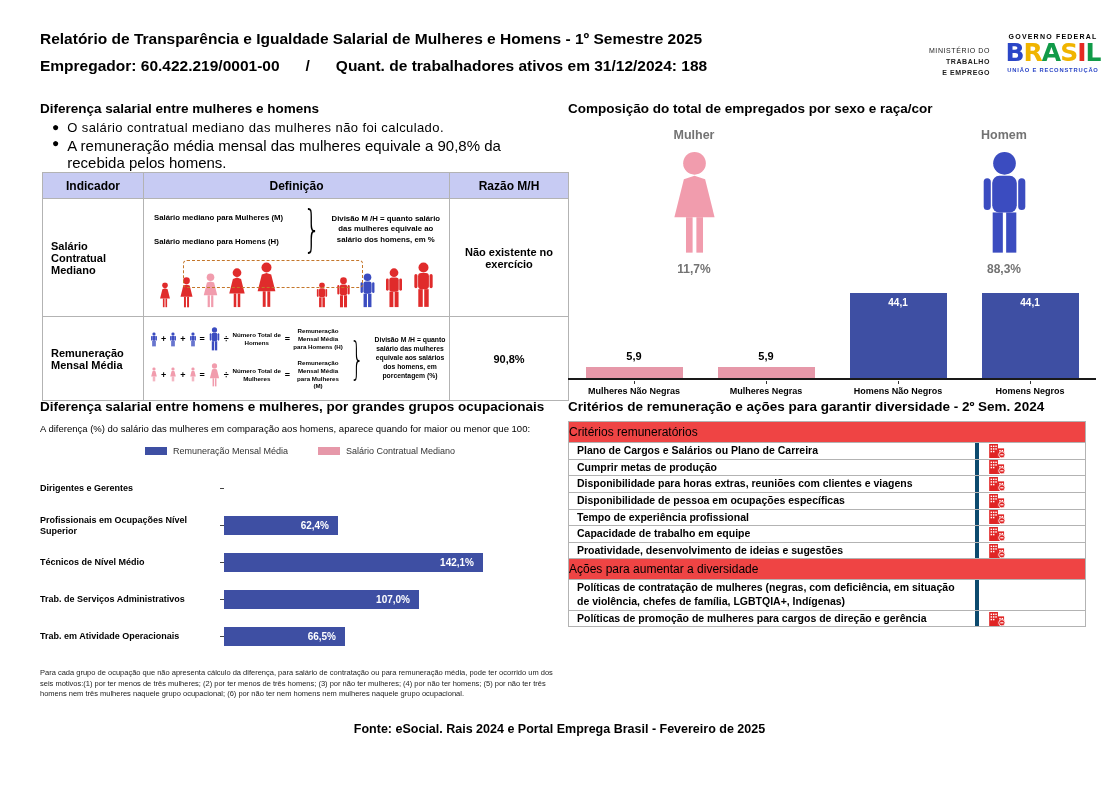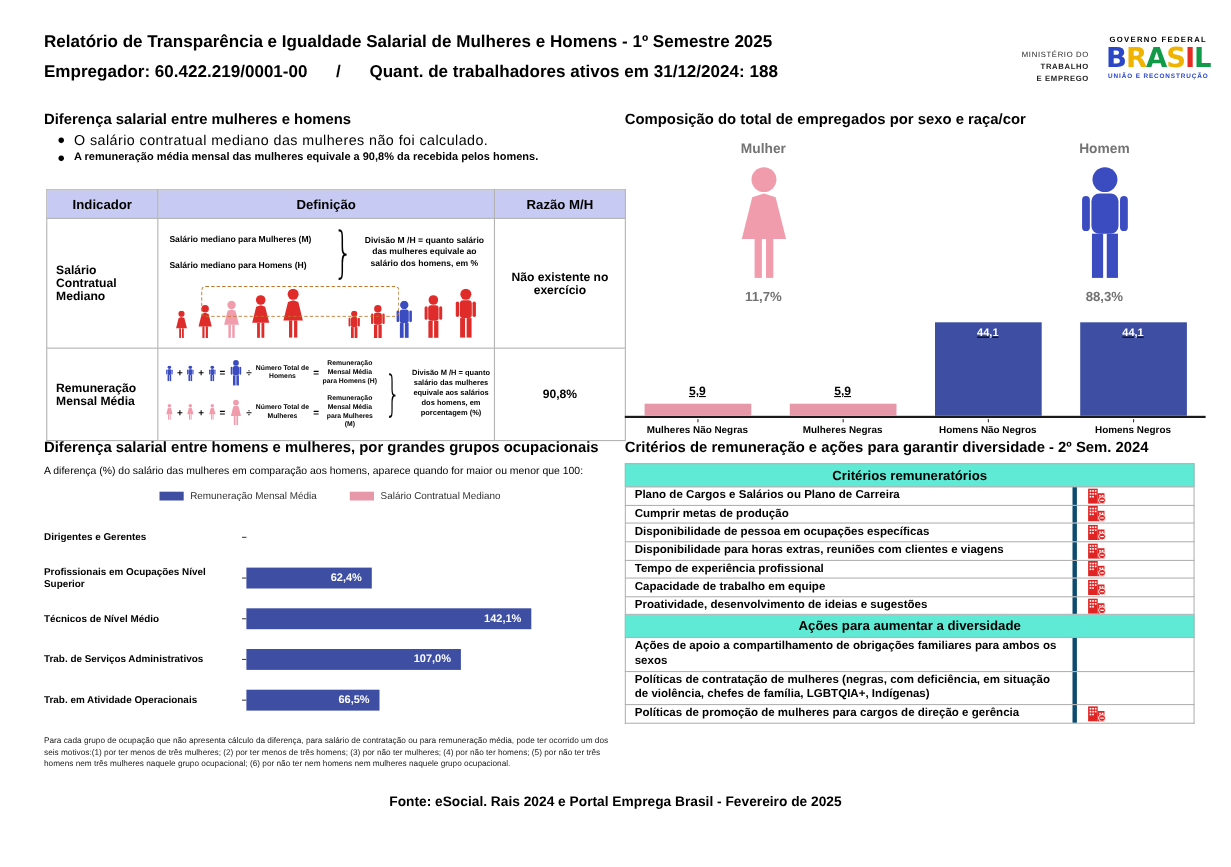--- a/index.html
+++ b/index.html
@@ -14,21 +14,21 @@
   .gov-top{font-size:7px;font-weight:bold;letter-spacing:1.2px;}
   .gov-brand{font-size:25px;font-weight:bold;letter-spacing:-1px;line-height:1.05;font-family:"DejaVu Sans",sans-serif;}
   .gov-bottom{font-size:5.8px;font-weight:bold;letter-spacing:.8px;color:#2b46c7;margin-top:1px;}
   
   .sec-title{position:absolute;font-size:13.5px;font-weight:bold;}
   
   .bullets{position:absolute;left:52px;top:120px;width:505px;}
   .bullet{display:flex;gap:8px;align-items:flex-start;}
   .bullet .dot{font-size:12px;line-height:1.3;}
   .b1{font-size:13px;letter-spacing:.4px;}
-  .b2{font-size:10px;margin-top:1px;font-weight:bold;}
+  .b2{font-size:15px;margin-top:1px;}
   
   table.indic{position:absolute;left:42px;top:160px;width:526px;border-collapse:collapse;table-layout:fixed;margin-top:12px;}
   table.indic th,table.indic td{border:1px solid #b3b3b3;padding:0;vertical-align:middle;}
   table.indic th{background:#c7cbf3;font-size:12px;font-weight:bold;height:25px;}
   .cell-ind{font-size:11px;font-weight:bold;padding:0 4px 0 8px !important;text-align:left;}
   .cell-ratio{font-size:11px;font-weight:bold;text-align:center;padding:0 6px !important;}
   .def-top{display:flex;align-items:center;padding:4px 0 0 10px;}
   .def-col{display:flex;flex-direction:column;gap:15px;font-size:7.8px;font-weight:bold;width:142px;}
   .brace{font-size:50px;font-weight:100;transform:scaleX(.55);line-height:.9;font-family:"DejaVu Sans",sans-serif;}
   .def-note{font-size:7.8px;font-weight:bold;text-align:center;width:112px;line-height:1.3;margin-left:2px;}
@@ -41,21 +41,21 @@
   .flabel{font-size:6.2px;font-weight:bold;width:50px;text-align:center;line-height:1.25;}
   .brace2{font-size:44px;font-weight:100;transform:scaleX(.5);line-height:.9;font-family:"DejaVu Sans",sans-serif;}
   .def-note2{font-size:6.8px;font-weight:bold;text-align:center;width:92px;line-height:1.3;}
   
   .picto{position:absolute;width:116px;text-align:center;color:#737373;}
   .picto .plabel{font-size:12.5px;font-weight:bold;}
   .picto .pval{font-size:12px;font-weight:bold;margin-top:3px;}
   .picto svg{margin-top:9px;}
   
   .comp-bars{position:absolute;left:568px;top:284px;width:528px;height:94px;display:flex;align-items:flex-end;border-bottom:2px solid #1a1a1a;}
-  .comp-slot{flex:1;display:flex;flex-direction:column;align-items:center;justify-content:center;position:relative;text-decoration:underline;}
+  .comp-slot{flex:1;display:flex;flex-direction:column;align-items:center;justify-content:center;position:relative;}
   .comp-bar{width:97px;position:relative;}
   .comp-val.inside{color:#fff;font-size:10px;font-weight:bold;text-align:center;padding-top:4px;}
   .comp-val.above{color:#000;font-size:11px;font-weight:bold;margin-bottom:5px;}
   .comp-cats{position:absolute;left:568px;top:381px;width:528px;display:flex;}
   .comp-cat{flex:1;text-align:center;font-size:9px;font-weight:bold;}
   .comp-cat::before{content:"";display:block;width:1px;height:3px;background:#333;margin:0 auto 2px;}
   
   .occ-sub{position:absolute;left:40px;top:423px;font-size:9.5px;width:520px;}
   .occ-legend{position:absolute;left:40px;top:446px;width:520px;display:flex;justify-content:center;gap:30px;align-items:center;}
   .leg-item{display:flex;align-items:center;gap:6px;font-size:9px;color:#333;}
@@ -63,21 +63,21 @@
   .occ-rows{position:absolute;left:40px;top:470px;width:525px;}
   .occ-row{display:flex;align-items:center;height:37px;}
   .occ-label{width:178px;text-align:left;font-size:9px;font-weight:bold;line-height:1.2;}
   .occ-tick{width:4px;height:1px;background:#444;margin:0 0 0 2px;}
   .occ-barzone{flex:1;display:flex;align-items:center;}
   .occ-bar{height:19px;display:flex;align-items:center;justify-content:flex-end;}
   .occ-bar span{color:#fff;font-size:10px;font-weight:bold;padding-right:9px;}
   .footnote{position:absolute;left:40px;top:668px;width:516px;font-size:7.5px;line-height:1.4;color:#222;}
   
   .crit-table{position:absolute;left:568px;top:421px;width:518px;}
-  .crit-header{background:#5eead4;border:1px solid #b3b3b3;font-size:12px;font-weight:bold;text-align:center;padding:3px 0;}
+  .crit-header{background:#ef4444;border:1px solid #b3b3b3;font-size:12px;font-weight:normal;padding:3px 0;}
   .crit-row{display:grid;grid-template-columns:1fr 106px;border:1px solid #b3b3b3;border-top:none;}
   .crit-row + .crit-header{border-top:none;}
   .crit-label{font-size:10.5px;font-weight:bold;padding:1px 8px;border-right:4px solid #0c4a6e;line-height:1.3;}
   .crit-icon{display:flex;align-items:center;padding-left:10px;}
   
   .footer{position:absolute;left:0;top:722px;width:1119px;text-align:center;font-size:12.5px;font-weight:bold;}
   .sprite{position:absolute;width:0;height:0;overflow:hidden;}
 </style>
 </head>
 <body>
@@ -391,20 +391,43 @@
               <rect x="4.3" y="7.8" width="1.7" height="1.7"></rect>
       <rect x="11.5" y="6.8" width="1.7" height="1.7"></rect>
               <rect x="14.2" y="6.8" width="1.7" height="1.7"></rect>
     </g>
     <circle cx="14.5" cy="12.3" r="3.6" fill="#e02424" stroke="#ffffff" stroke-width="1"></circle>
     <rect x="12.7" y="11.7" width="3.6" height="1.3" fill="#ffffff"></rect>
   </svg>
         </div>
       </div>
       <div class="crit-row">
+        <div class="crit-label">Disponibilidade para horas extras, reuniões com clientes e viagens</div>
+        <div class="crit-icon">
+          <svg viewBox="0 0 19 16" width="17" height="14">
+    <rect x="0" y="0" width="10" height="16" fill="#e02424"></rect>
+    <rect x="10" y="5" width="7" height="11" fill="#e02424"></rect>
+    <g fill="#ffffff">
+      <rect x="1.6" y="1.8" width="1.7" height="1.7"></rect>
+              <rect x="4.3" y="1.8" width="1.7" height="1.7"></rect>
+              <rect x="7" y="1.8" width="1.7" height="1.7"></rect>
+      <rect x="1.6" y="4.8" width="1.7" height="1.7"></rect>
+              <rect x="4.3" y="4.8" width="1.7" height="1.7"></rect>
+              <rect x="7" y="4.8" width="1.7" height="1.7"></rect>
+      <rect x="1.6" y="7.8" width="1.7" height="1.7"></rect>
+              <rect x="4.3" y="7.8" width="1.7" height="1.7"></rect>
+      <rect x="11.5" y="6.8" width="1.7" height="1.7"></rect>
+              <rect x="14.2" y="6.8" width="1.7" height="1.7"></rect>
+    </g>
+    <circle cx="14.5" cy="12.3" r="3.6" fill="#e02424" stroke="#ffffff" stroke-width="1"></circle>
+    <rect x="12.7" y="11.7" width="3.6" height="1.3" fill="#ffffff"></rect>
+  </svg>
+        </div>
+      </div>
+      <div class="crit-row">
         <div class="crit-label">Disponibilidade de pessoa em ocupações específicas</div>
         <div class="crit-icon">
           <svg viewBox="0 0 19 16" width="17" height="14">
     <rect x="0" y="0" width="10" height="16" fill="#e02424"></rect>
     <rect x="10" y="5" width="7" height="11" fill="#e02424"></rect>
     <g fill="#ffffff">
       <rect x="1.6" y="1.8" width="1.7" height="1.7"></rect>
               <rect x="4.3" y="1.8" width="1.7" height="1.7"></rect>
               <rect x="7" y="1.8" width="1.7" height="1.7"></rect>
       <rect x="1.6" y="4.8" width="1.7" height="1.7"></rect>
@@ -414,43 +437,20 @@
               <rect x="4.3" y="7.8" width="1.7" height="1.7"></rect>
       <rect x="11.5" y="6.8" width="1.7" height="1.7"></rect>
               <rect x="14.2" y="6.8" width="1.7" height="1.7"></rect>
     </g>
     <circle cx="14.5" cy="12.3" r="3.6" fill="#e02424" stroke="#ffffff" stroke-width="1"></circle>
     <rect x="12.7" y="11.7" width="3.6" height="1.3" fill="#ffffff"></rect>
   </svg>
         </div>
       </div>
       <div class="crit-row">
-        <div class="crit-label">Disponibilidade para horas extras, reuniões com clientes e viagens</div>
-        <div class="crit-icon">
-          <svg viewBox="0 0 19 16" width="17" height="14">
-    <rect x="0" y="0" width="10" height="16" fill="#e02424"></rect>
-    <rect x="10" y="5" width="7" height="11" fill="#e02424"></rect>
-    <g fill="#ffffff">
-      <rect x="1.6" y="1.8" width="1.7" height="1.7"></rect>
-              <rect x="4.3" y="1.8" width="1.7" height="1.7"></rect>
-              <rect x="7" y="1.8" width="1.7" height="1.7"></rect>
-      <rect x="1.6" y="4.8" width="1.7" height="1.7"></rect>
-              <rect x="4.3" y="4.8" width="1.7" height="1.7"></rect>
-              <rect x="7" y="4.8" width="1.7" height="1.7"></rect>
-      <rect x="1.6" y="7.8" width="1.7" height="1.7"></rect>
-              <rect x="4.3" y="7.8" width="1.7" height="1.7"></rect>
-      <rect x="11.5" y="6.8" width="1.7" height="1.7"></rect>
-              <rect x="14.2" y="6.8" width="1.7" height="1.7"></rect>
-    </g>
-    <circle cx="14.5" cy="12.3" r="3.6" fill="#e02424" stroke="#ffffff" stroke-width="1"></circle>
-    <rect x="12.7" y="11.7" width="3.6" height="1.3" fill="#ffffff"></rect>
-  </svg>
-        </div>
-      </div>
-      <div class="crit-row">
         <div class="crit-label">Tempo de experiência profissional</div>
         <div class="crit-icon">
           <svg viewBox="0 0 19 16" width="17" height="14">
     <rect x="0" y="0" width="10" height="16" fill="#e02424"></rect>
     <rect x="10" y="5" width="7" height="11" fill="#e02424"></rect>
     <g fill="#ffffff">
       <rect x="1.6" y="1.8" width="1.7" height="1.7"></rect>
               <rect x="4.3" y="1.8" width="1.7" height="1.7"></rect>
               <rect x="7" y="1.8" width="1.7" height="1.7"></rect>
       <rect x="1.6" y="4.8" width="1.7" height="1.7"></rect>
@@ -506,24 +506,20 @@
               <rect x="4.3" y="7.8" width="1.7" height="1.7"></rect>
       <rect x="11.5" y="6.8" width="1.7" height="1.7"></rect>
               <rect x="14.2" y="6.8" width="1.7" height="1.7"></rect>
     </g>
     <circle cx="14.5" cy="12.3" r="3.6" fill="#e02424" stroke="#ffffff" stroke-width="1"></circle>
     <rect x="12.7" y="11.7" width="3.6" height="1.3" fill="#ffffff"></rect>
   </svg>
         </div>
       </div>
       <div class="crit-header">Ações para aumentar a diversidade</div>
-      <div class="crit-row">
-        <div class="crit-label">Ações de apoio a compartilhamento de obrigações familiares para ambos os sexos</div>
-        <div class="crit-icon"></div>
-      </div>
       <div class="crit-row">
         <div class="crit-label">Políticas de contratação de mulheres (negras, com deficiência, em situação de violência, chefes de família, LGBTQIA+, Indígenas)</div>
         <div class="crit-icon"></div>
       </div>
       <div class="crit-row">
         <div class="crit-label">Políticas de promoção de mulheres para cargos de direção e gerência</div>
         <div class="crit-icon">
           <svg viewBox="0 0 19 16" width="17" height="14">
     <rect x="0" y="0" width="10" height="16" fill="#e02424"></rect>
     <rect x="10" y="5" width="7" height="11" fill="#e02424"></rect>

